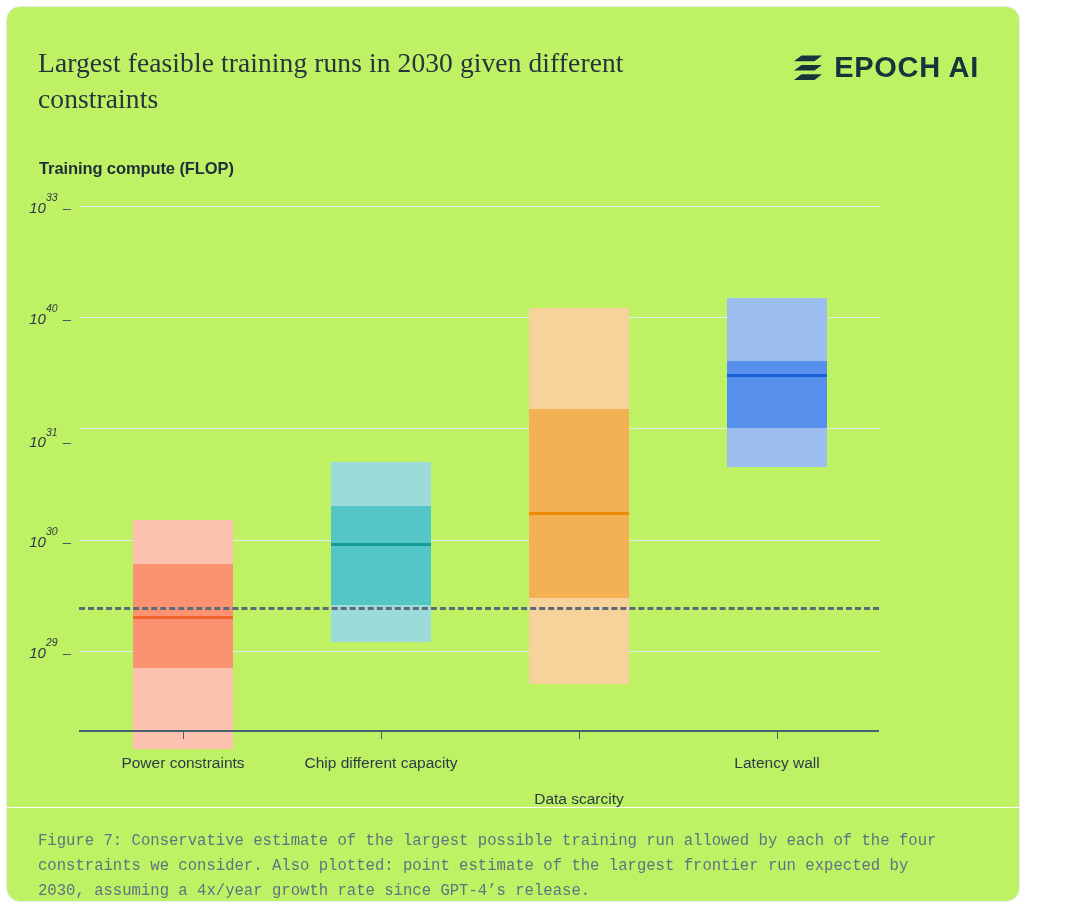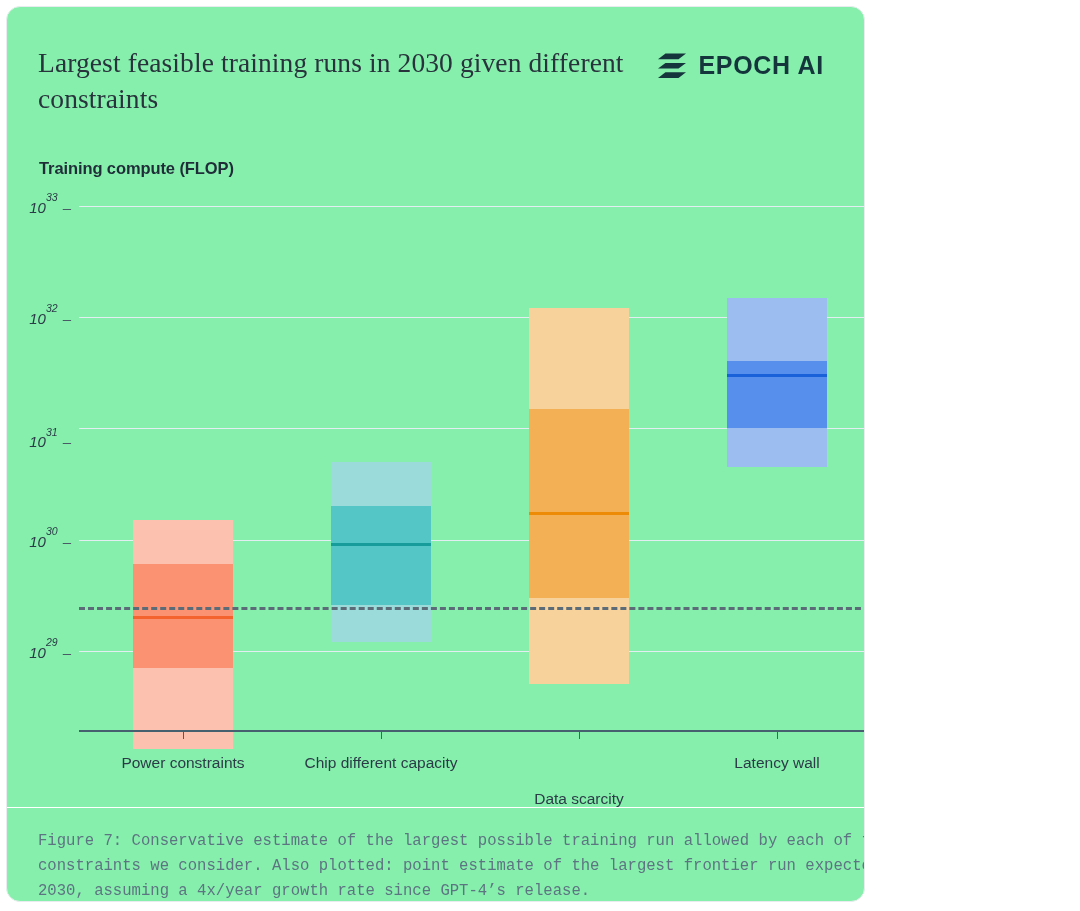--- a/index.html
+++ b/index.html
@@ -4,42 +4,42 @@
 <style>
   html, body { margin:0; padding:0; }
   body {
     width:1080px; height:911px;
     background:#ffffff;
     font-family:"Liberation Sans", sans-serif;
     -webkit-font-smoothing:antialiased;
   }
   .card {
     position:absolute; left:6px; top:6px;
-    width:859px; height:896px;
-    background:#86efac;
+    width:1014px; height:896px;
+    background:#bef264;
     border:1px solid #e8ecee;
     border-radius:14px;
     box-sizing:border-box;
     overflow:hidden;
   }
   
   .title {
     position:absolute; left:31px; top:38px; width:640px;
     font-family:"Liberation Serif", serif;
     font-size:27.5px; line-height:36px;
     color:#28333c; font-weight:400;
     letter-spacing:0.1px;
   }
   .logo {
     position:absolute; right:40px; top:44px;
     display:flex; align-items:center; gap:11px;
   }
   .logo-mark { width:30px; height:26px; display:block; }
   .logo-text {
-    font-size:25px; font-weight:700; letter-spacing:0.7px;
+    font-size:29px; font-weight:700; letter-spacing:0.7px;
     color:#14353c;
   }
   
   .ylabel {
     position:absolute; left:32px; top:152px;
     font-size:16.5px; font-weight:700; color:#1f2d38;
     letter-spacing:-0.1px;
   }
   
   .plot {
@@ -115,21 +115,21 @@
     </svg>
     <span class="logo-text">EPOCH AI</span>
   </div>
 
   <div class="ylabel">Training compute (FLOP)</div>
 
   <div class="plot" id="plot">
       <div class="gridline" style="top: 19px;"></div>
       <div class="ytick" style="top: 19px;"><span>10</span><sup>33</sup><span class="dash">–</span></div>
       <div class="gridline" style="top: 130.2px;"></div>
-      <div class="ytick" style="top: 130.2px;"><span>10</span><sup>32</sup><span class="dash">–</span></div>
+      <div class="ytick" style="top: 130.2px;"><span>10</span><sup>40</sup><span class="dash">–</span></div>
       <div class="gridline" style="top: 241.4px;"></div>
       <div class="ytick" style="top: 241.4px; margin-top: 12px;"><span>10</span><sup>31</sup><span class="dash">–</span></div>
       <div class="gridline" style="top: 352.6px;"></div>
       <div class="ytick" style="top: 352.6px;"><span>10</span><sup>30</sup><span class="dash">–</span></div>
       <div class="gridline" style="top: 463.8px;"></div>
       <div class="ytick" style="top: 463.8px;"><span>10</span><sup>29</sup><span class="dash">–</span></div>
       <div class="bar" style="left: 54px; top: 0px; width: 100px; height: 540px;">
         <div class="band-outer" style="top: 333.019px; height: 229.311px; background: rgb(252, 193, 175);"></div>
         <div class="band-inner" style="top: 377.27px; height: 103.756px; background: rgb(251, 147, 114);"></div>
         <div class="median" style="top: 428.825px; background: rgb(244, 98, 46);"></div>

